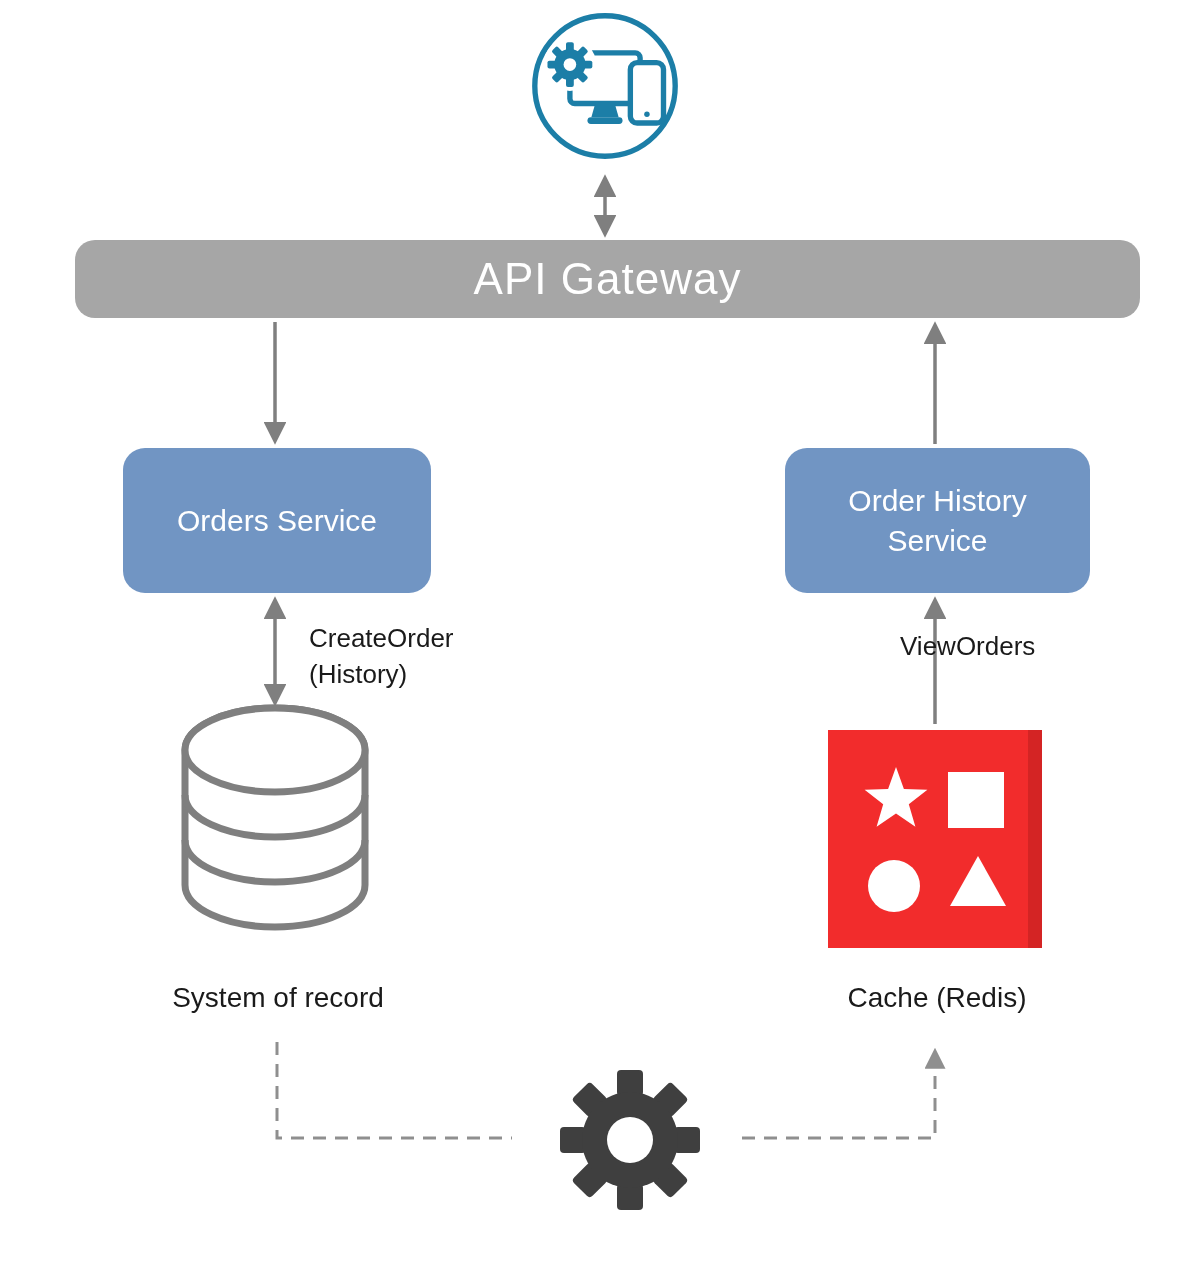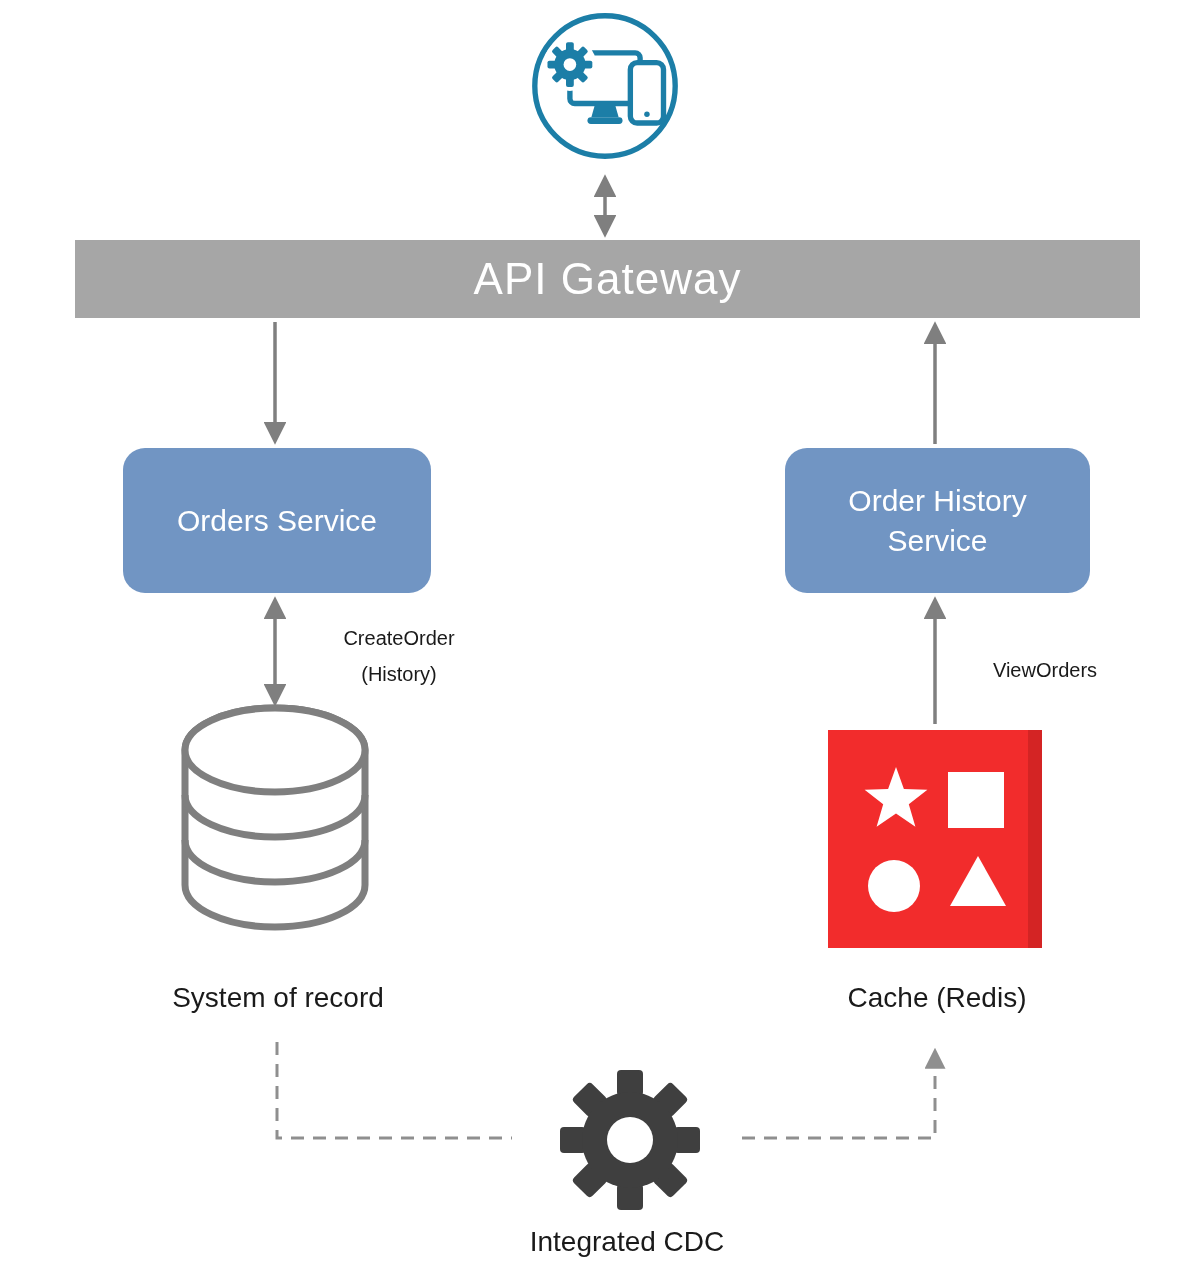--- a/index.html
+++ b/index.html
@@ -19,21 +19,21 @@
   svg.layer {
     position: absolute;
     left: 0; top: 0;
     width: 1200px; height: 1279px;
   }
   .gateway {
     position: absolute;
     left: 75px; top: 240px;
     width: 1065px; height: 78px;
     background: #a6a6a6;
-    border-radius: 0;
+    border-radius: 20px;
     color: #ffffff;
     font-size: 44px;
     display: flex;
     align-items: center;
     justify-content: center;
     letter-spacing: 1px;
   }
   .service {
     position: absolute;
     background: #7195c3;
@@ -44,28 +44,28 @@
     align-items: center;
     justify-content: center;
     text-align: center;
     line-height: 40px;
   }
   .service.orders { left: 123px; top: 448px; width: 308px; height: 145px; }
   .service.history { left: 785px; top: 448px; width: 305px; height: 145px; }
   .service.history .wrap { width: 220px; }
   .edge-label {
     position: absolute;
-    font-size: 20px;
+    font-size: 26px;
     color: #1a1a1a;
-    text-align: center;
+    text-align: left;
     line-height: 36px;
   }
   .edge-label span { display: block; }
   .edge-label.create { left: 309px; top: 620px; width: 180px; }
-  .edge-label.view   { left: 955px; top: 628px; width: 180px; margin-top: 24px; }
+  .edge-label.view   { left: 900px; top: 628px; width: 180px; }
   .node-label {
     position: absolute;
     font-size: 28px;
     color: #1a1a1a;
     text-align: center;
   }
   .node-label.sor   { left: 128px; top: 982px;  width: 300px; }
   .node-label.cache { left: 787px; top: 982px;  width: 300px; }
   .node-label.cdc   { left: 477px; top: 1226px; width: 300px; }
 </style>
@@ -169,15 +169,14 @@
       <rect x="-13" y="-70" width="26" height="26" rx="4" transform="rotate(135)"></rect>
       <rect x="-13" y="-70" width="26" height="26" rx="4" transform="rotate(180)"></rect>
       <rect x="-13" y="-70" width="26" height="26" rx="4" transform="rotate(225)"></rect>
       <rect x="-13" y="-70" width="26" height="26" rx="4" transform="rotate(270)"></rect>
       <rect x="-13" y="-70" width="26" height="26" rx="4" transform="rotate(315)"></rect>
       <circle r="48"></circle>
       <circle r="23" fill="#ffffff"></circle>
     </g>
   </svg>
 
-  <div class="node-label cdc">Integrated CDC</div>
 
 </div>
 
 </body></html>

